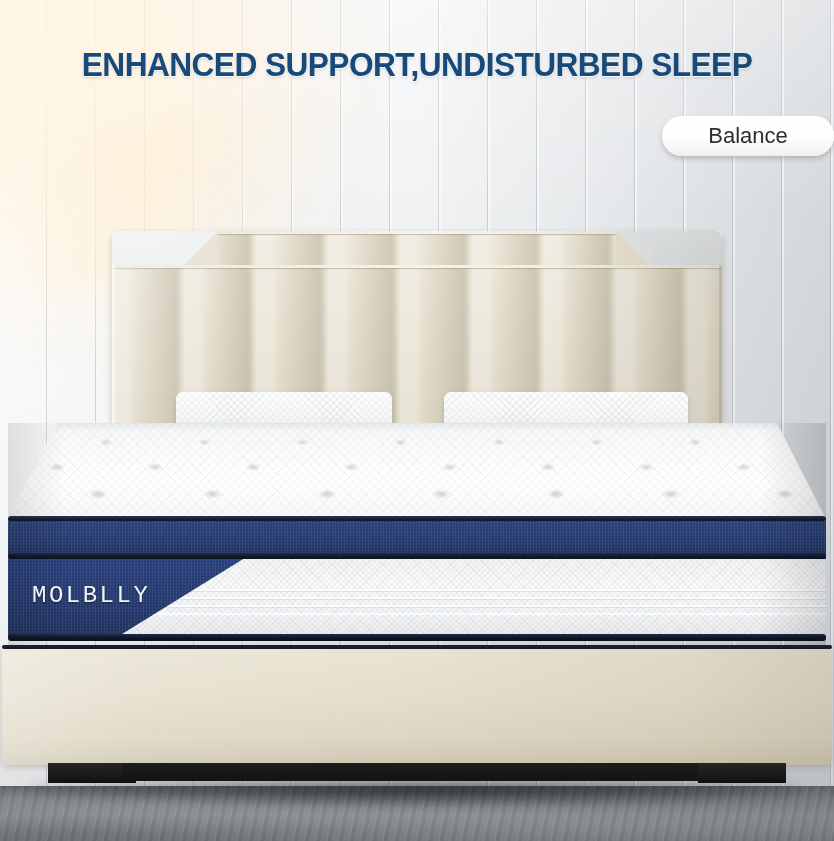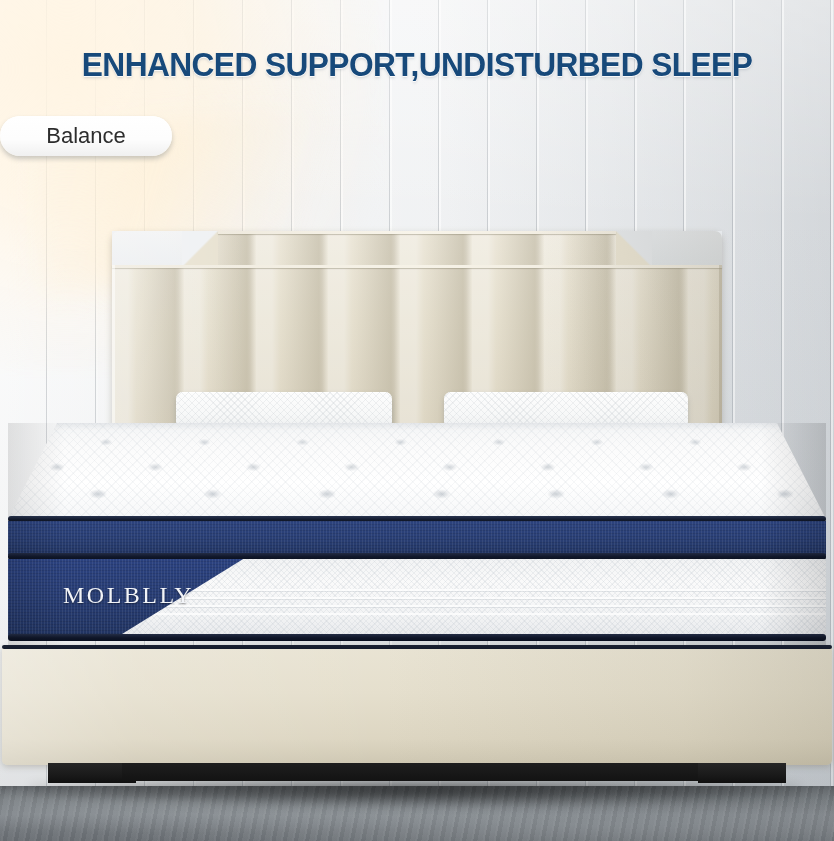--- a/index.html
+++ b/index.html
@@ -91,21 +91,21 @@
     font-size:33px;font-weight:bold;letter-spacing:-.6px;
     color:#17497a;
     text-shadow:0 1px 0 rgba(255,255,255,.85),0 2px 3px rgba(140,150,160,.35);
     transform:scaleX(.96);transform-origin:50% 50%;
     white-space:nowrap;
   }
 
   
   .pill-row{
     position:absolute;left:0;top:116px;width:834px;
-    display:flex;justify-content:space-between;gap:30px;
+    display:flex;justify-content:flex-end;gap:30px;
   }
   .pill{
     height:40px;min-width:120px;padding:0 26px;
     display:flex;align-items:center;justify-content:center;
     border-radius:20px;
     background:linear-gradient(180deg,#ffffff 0%,#fdfdfd 58%,#f0f0f0 100%);
     box-shadow:0 3px 5px rgba(90,98,106,.32),inset 0 1px 0 rgba(255,255,255,.9);
     font-size:22px;color:#2d2d2d;white-space:nowrap;
   }
 
@@ -269,25 +269,24 @@
   }
   .mt-wedge-tex{
     position:absolute;left:0;top:136px;width:420px;height:78px;
     clip-path:polygon(0 0,56% 0,26% 100%,0 100%);
     background:
       repeating-linear-gradient(90deg,rgba(255,255,255,.07) 0 1px,rgba(0,0,0,0) 1px 3px),
       repeating-linear-gradient(0deg,rgba(0,0,0,.10) 0 1px,rgba(0,0,0,0) 1px 3px);
   }
   .brand{
     position:absolute;left:32px;top:582px;
-    font-family:Liberation Serif, serif;
+    font-family:Liberation Mono, monospace;
     font-size:24px;letter-spacing:2.5px;color:#f2f4f8;
     font-variant:small-caps;font-weight:500;
     text-shadow:0 1px 2px rgba(0,0,0,.45);
-    margin-left:31px;
   }
   .mt-piping3{
     position:absolute;left:0;top:211px;width:818px;height:7px;
     background:linear-gradient(180deg,#232c44 0%,#0f1628 55%,#0a1020 100%);
     border-radius:3px;
   }
   
   .mt-shade{
     position:absolute;left:0;top:0;width:818px;height:222px;
     background:linear-gradient(90deg,

